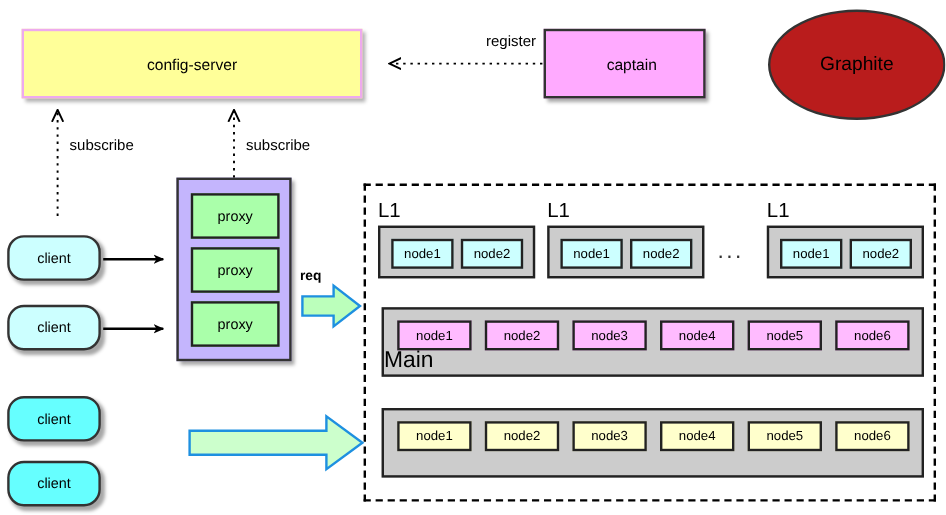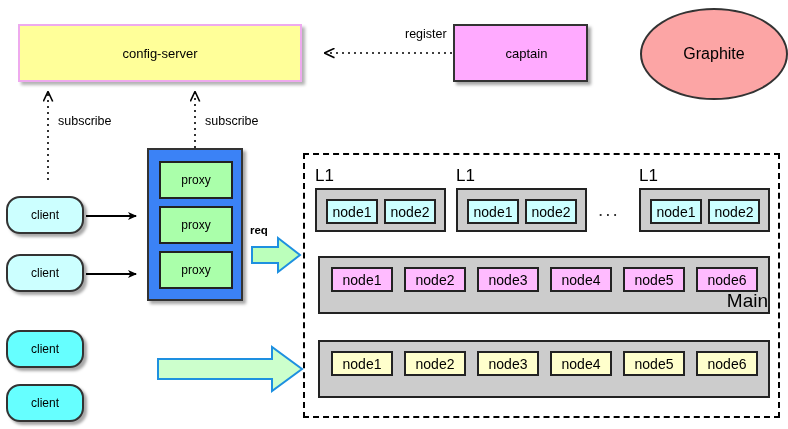--- a/index.html
+++ b/index.html
@@ -40,41 +40,41 @@
     background: #ffaaff;
     border: 2px solid #333333;
     box-shadow: 3px 3px 3px rgba(0,0,0,0.35);
     font-size: 13px;
     color: #000;
     padding-left: 12px;
   }
 
   
   .graphite {
-    background: #fca5a5;
+    background: #b91c1c;
     border: 2px solid #333333;
     border-radius: 50%;
     font-size: 16px;
     color: #000;
   }
 
   
   .client {
     border: 2px solid #333333;
     border-radius: 14px;
     box-shadow: 3px 3px 3px rgba(0,0,0,0.35);
     font-size: 12px;
     color: #000;
   }
   .client-light { background: #ccffff; }
   .client-bright { background: #66ffff; }
 
   
   .proxy-box {
-    background: #3b82f6;
+    background: #c4b5fd;
     border: 2px solid #333333;
     box-shadow: 3px 3px 3px rgba(0,0,0,0.35);
   }
   .proxy {
     background: #aaffaa;
     border: 2px solid #222222;
     font-size: 12px;
     color: #000;
   }
 
@@ -90,28 +90,28 @@
     border: 2px solid #222222;
   }
   .group-label {
     font-size: 17px;
     color: #000;
     letter-spacing: 0px;
   }
   .tier-label {
     font-size: 19px;
     color: #000;
-    text-align: right;
+    text-align: left;
     width: 100%;
   }
 
   
   .node {
     border: 2px solid #222222;
-    font-size: 14px;
+    font-size: 11px;
     color: #000;
   }
   .node-cyan { background: #ccffff; }
   .node-pink { background: #ffbbff; }
   .node-yellow { background: #ffffcc; }
 
   .ellipsis {
     font-size: 19px;
     color: #333;
     letter-spacing: 2px;

